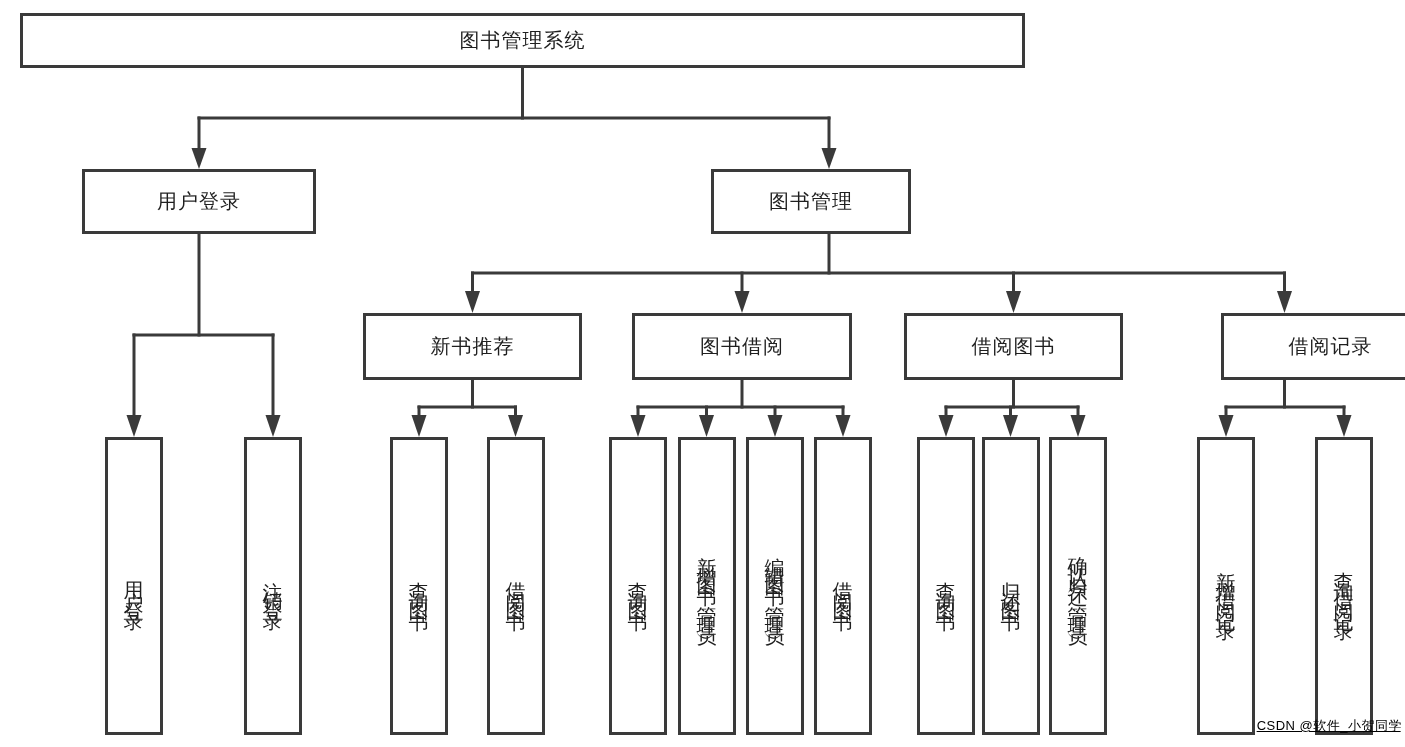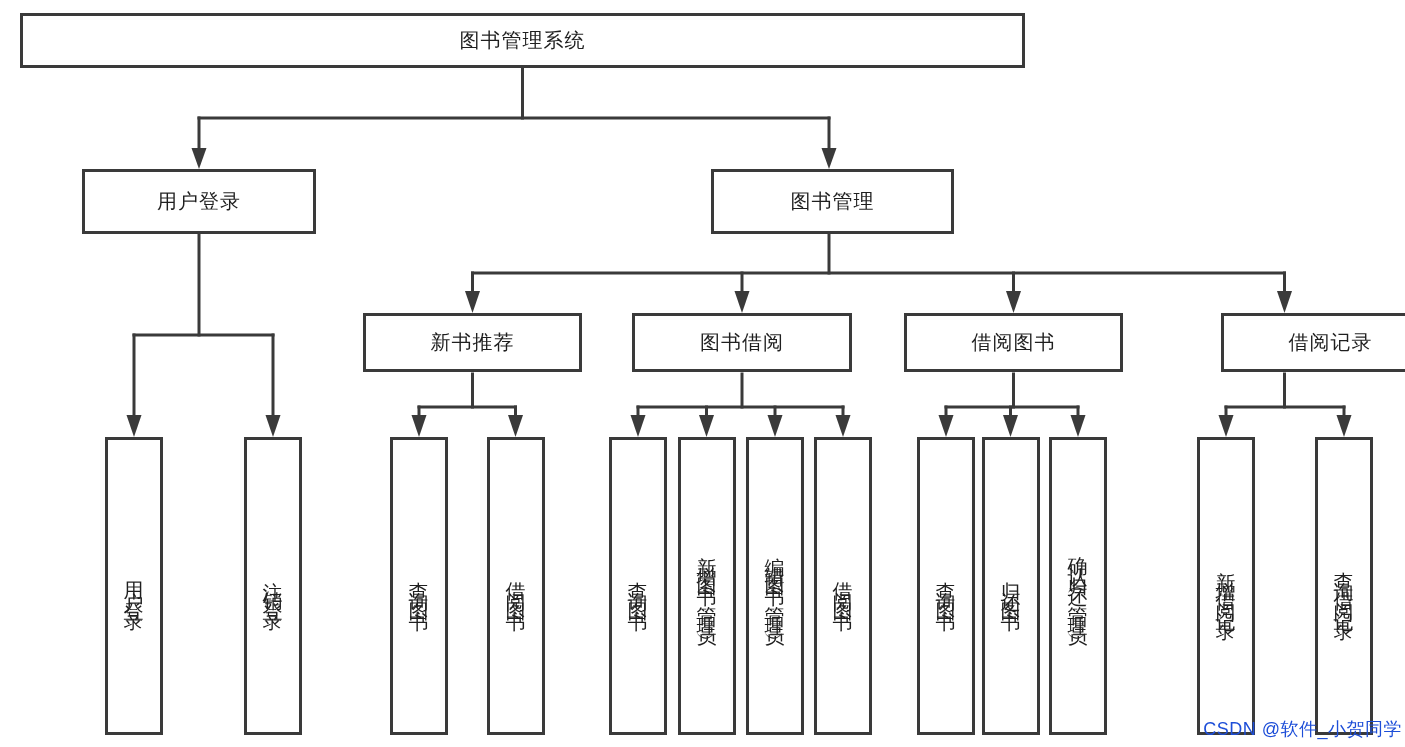--- a/index.html
+++ b/index.html
@@ -30,22 +30,22 @@
     display: flex;
     align-items: center;
     justify-content: center;
     font-size: 20px;
     color: #1f1f1f;
     z-index: 2;
     letter-spacing: 1px;
   }
   .node-root   { left: 20px;  top: 13px;  width: 1005px; height: 55px; }
   .node-l2-a   { left: 82px;  top: 169px; width: 234px;  height: 65px; }
-  .node-l2-b   { left: 711px; top: 169px; width: 243px;  height: 65px; }
-  .node-l3     { top: 313px; height: 59px; }
+  .node-l2-b   { left: 711px; top: 169px; width: 200px;  height: 65px; }
+  .node-l3     { top: 313px; height: 67px; }
   .node-l3-a   { left: 363px;  width: 219px; }
   .node-l3-b   { left: 632px;  width: 220px; justify-content: center; }
   .node-l3-c   { left: 904px;  width: 219px; }
   .node-l3-d   { left: 1221px; width: 219px; text-align: center; }
   .leaf {
     position: absolute;
     top: 437px;
     width: 58px;
     height: 298px;
     box-sizing: border-box;
@@ -75,24 +75,25 @@
   .leaf-8  { left: 814px;  }
   .leaf-9  { left: 917px;  }
   .leaf-10 { left: 982px;  }
   .leaf-11 { left: 1049px; }
   .leaf-12 { left: 1197px; }
   .leaf-13 { left: 1315px; }
   .watermark {
     position: absolute;
     top: 717px;
     right: 3px;
-    font-size: 18px;
-    color: #1d4ed8;
+    font-size: 13px;
+    color: #000000;
     z-index: 6;
     letter-spacing: 0.5px;
+    text-decoration: underline;
   }
   svg line { stroke: #3a3a3a; stroke-width: 3; stroke-linecap: square; }
   svg polygon { fill: #3a3a3a; }
 </style>
 </head>
 <body>
 
 <div id="canvas">
 
   <svg id="connectors" width="1405" height="747" viewBox="0 0 1405 747">

